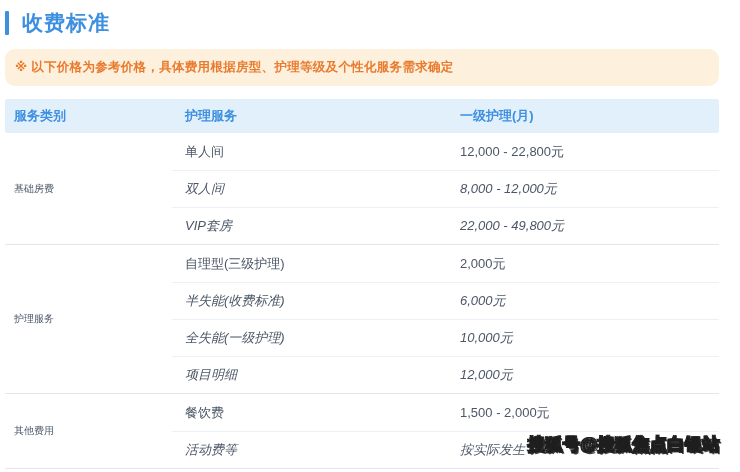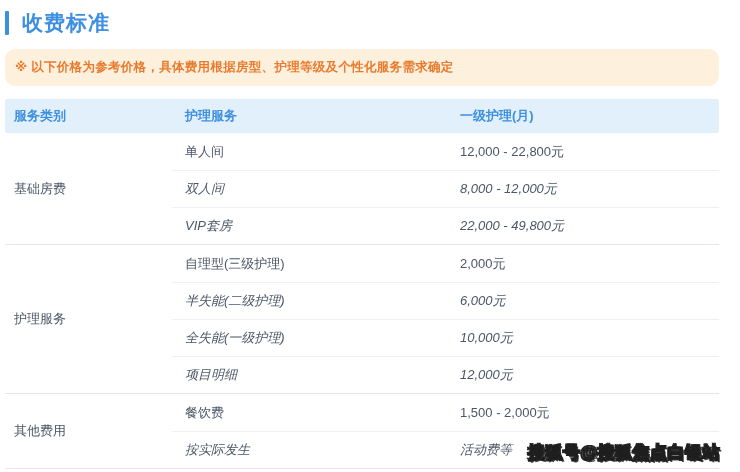--- a/index.html
+++ b/index.html
@@ -69,40 +69,40 @@
 
   .group {
     display: grid;
     grid-template-columns: 167px 1fr;
     border-bottom: 1px solid var(--border-group, #e2e7ed);
   }
   .cat-cell {
     display: flex;
     align-items: center;
     padding-left: 9px;
-    font-size: 13px;
+    font-size: 10px;
     color: var(--text, #4b5666);
   }
   .rows { display: block; }
   .row {
     display: grid;
     grid-template-columns: 275px 1fr;
     align-items: center;
     height: 37px;
     font-size: 13px;
     color: var(--text, #4b5666);
   }
   .row + .row { border-top: 1px solid var(--border-light, #edf1f5); font-style: italic; }
   .cell { padding-left: 13px; white-space: nowrap; }
 
   
   .watermark {
     position: absolute;
     right: 4px;
-    bottom: 8px;
+    bottom: 16px;
     font-size: 17px;
     font-weight: bold;
     letter-spacing: 0.5px;
     white-space: nowrap;
     color: #ffffff;
     -webkit-text-stroke: 1.2px #1e1e1e;
     text-shadow:
       2px 2px 0 rgba(30,30,30,0.85),
       -1px -1px 0 #1e1e1e,
       1px -1px 0 #1e1e1e,
@@ -149,43 +149,43 @@
           </div>
         </div>
         <div class="group">
           <div class="cat-cell">护理服务</div>
           <div class="rows">
             <div class="row">
               <div class="cell item-cell">自理型(三级护理)</div>
               <div class="cell price-cell">2,000元</div>
             </div>
             <div class="row">
-              <div class="cell item-cell">半失能(二级护理)</div>
+              <div class="cell item-cell">半失能(收费标准)</div>
               <div class="cell price-cell">6,000元</div>
             </div>
             <div class="row">
               <div class="cell item-cell">全失能(一级护理)</div>
               <div class="cell price-cell">10,000元</div>
             </div>
             <div class="row">
               <div class="cell item-cell">项目明细</div>
               <div class="cell price-cell">12,000元</div>
             </div>
           </div>
         </div>
         <div class="group">
           <div class="cat-cell">其他费用</div>
           <div class="rows">
             <div class="row">
               <div class="cell item-cell">餐饮费</div>
               <div class="cell price-cell">1,500 - 2,000元</div>
             </div>
             <div class="row">
+              <div class="cell item-cell">活动费等</div>
               <div class="cell price-cell">按实际发生</div>
-              <div class="cell item-cell">活动费等</div>
             </div>
           </div>
         </div>
       </div>
   </div>
 
   <div class="watermark">搜狐号@搜狐焦点白银站</div>
 
 </div>
 

